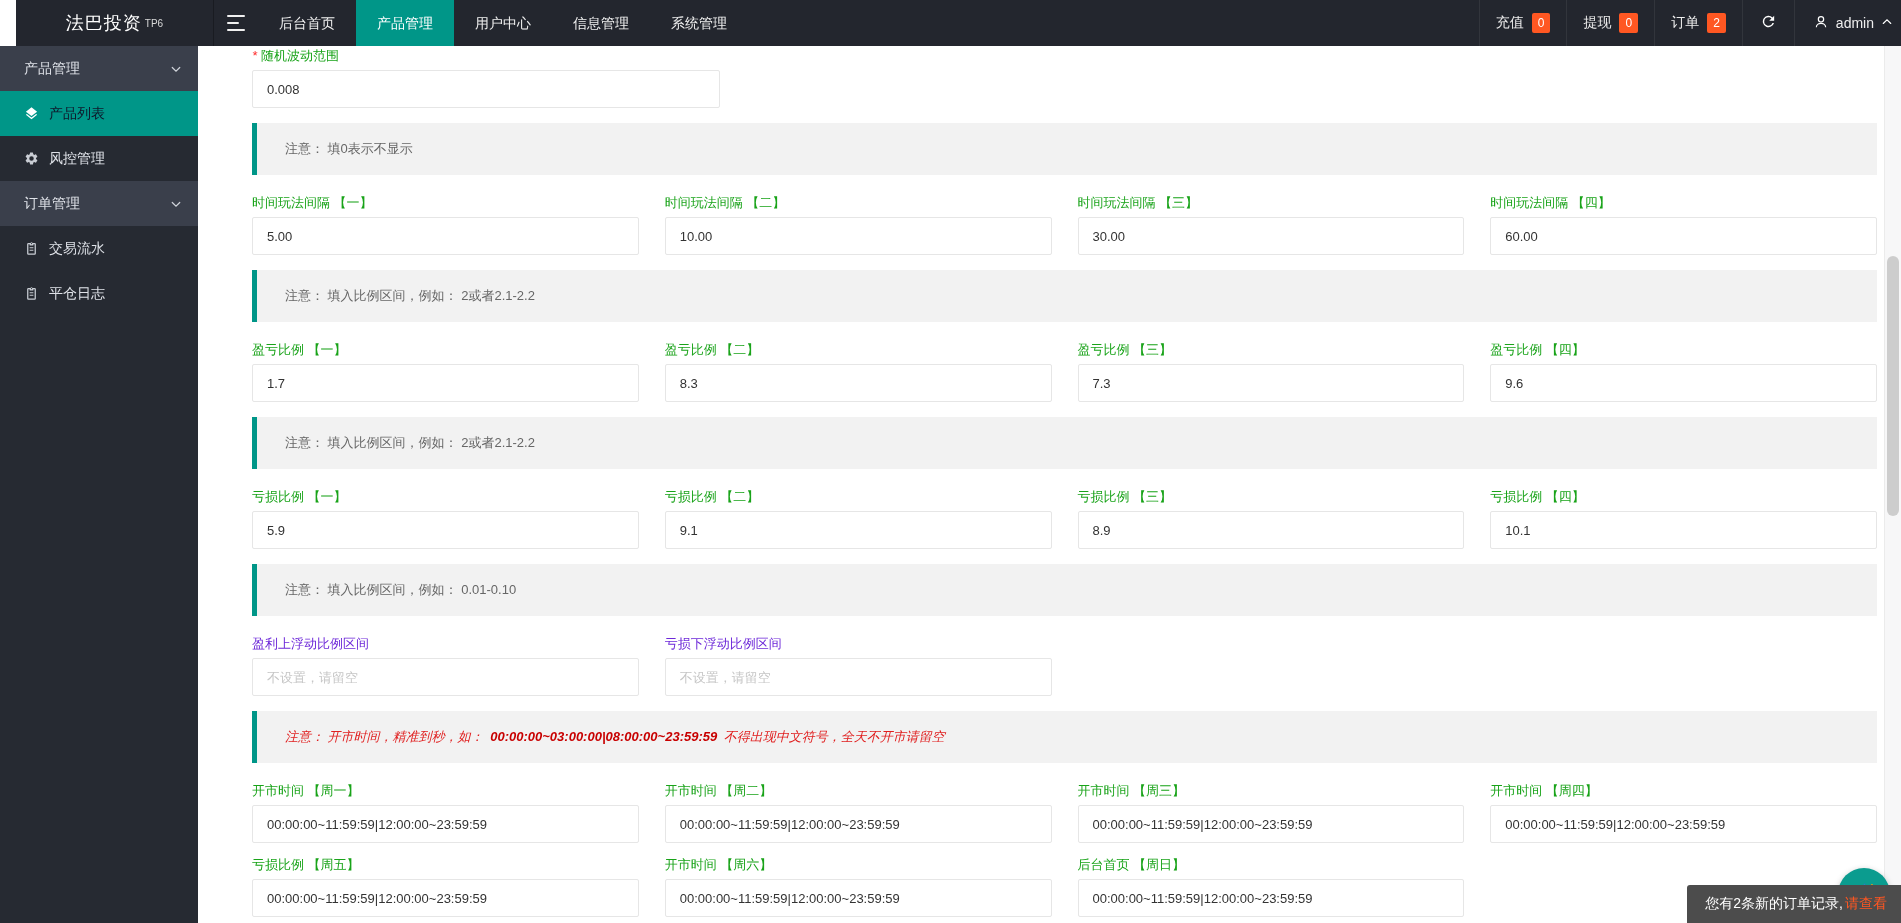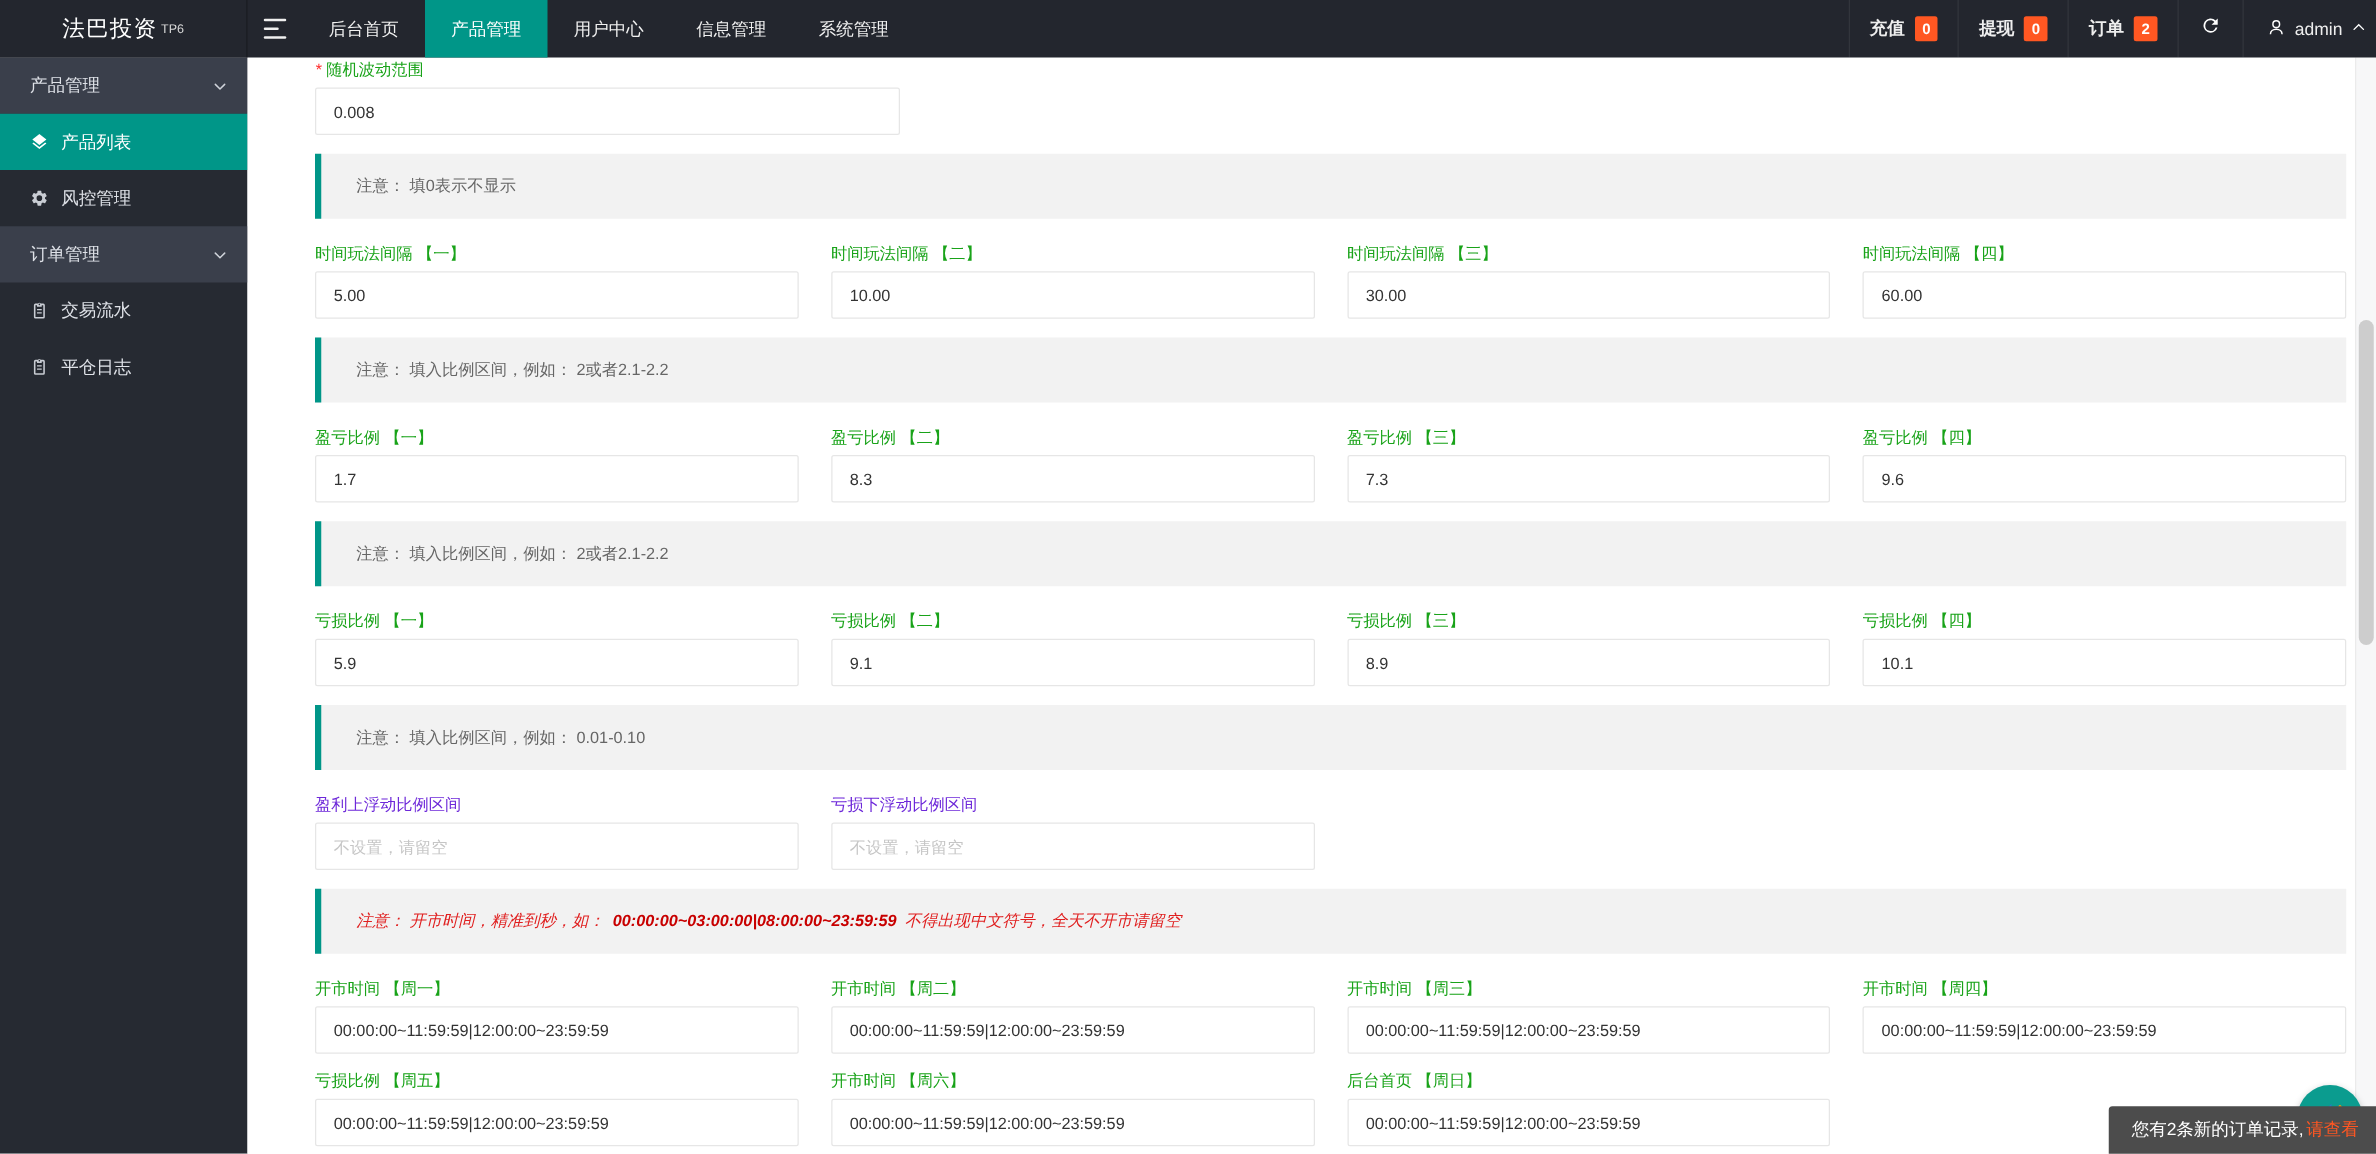--- a/index.html
+++ b/index.html
@@ -3,50 +3,50 @@
 <meta charset="utf-8">
 <style>
   * { box-sizing: border-box; }
   html,body { margin:0; padding:0; }
   body {
     width:1901px; height:923px; overflow:hidden; position:relative;
     font-family:"Liberation Sans","DejaVu Sans",sans-serif; background:#fff;
   }
 
   
-  .topbar { position:absolute; top:0; left:0; right:0; height:46px;
+  .topbar { position:absolute; top:0; left:16px; right:0; height:46px;
     background:#23262e; display:flex; align-items:stretch; color:#eee; z-index:10; }
   .brand { width:198px; display:flex; align-items:center; justify-content:center;
     border-right:1px solid rgba(0,0,0,.28); font-size:18px; color:#fff; letter-spacing:1px; }
   .brand sup { font-size:10px; margin-left:3px; color:#d8d8d8; letter-spacing:0; }
   .hamburger { width:44px; display:flex; flex-direction:column; align-items:center;
     justify-content:center; cursor:pointer; }
   .hamburger i { display:block; height:2px; background:#f0f0f0; margin:2.5px 0; border-radius:1px; }
   .hamburger i:nth-child(1){ width:18px; } .hamburger i:nth-child(2){ width:12px; align-self:flex-start; margin-left:13px; } .hamburger i:nth-child(3){ width:18px; }
   .topnav { display:flex; }
   .topnav-item { padding:0 21px; line-height:46px; font-size:14px; color:#f0f0f0; cursor:pointer; }
   .topnav-item.active { background:#009688; color:#fff; }
   .topbar-right { margin-left:auto; display:flex; align-items:stretch; }
   .stat { display:flex; align-items:center; padding:0 16px; font-size:14px;
-    border-left:1px solid rgba(255,255,255,.07); cursor:pointer;font-weight:bold; }
+    border-left:1px solid rgba(255,255,255,.07); cursor:pointer; }
   .badge { margin-left:8px; background:#ff5722; color:#fff; font-size:12px; line-height:1;
     padding:4px 6px; border-radius:2px; }
   .icon-btn { display:flex; align-items:center; padding:0 17px;
     border-left:1px solid rgba(255,255,255,.07); cursor:pointer; }
   .user { display:flex; align-items:center; gap:7px; padding:0 8px 0 18px;
     border-left:1px solid rgba(255,255,255,.07); font-size:14px; cursor:pointer; }
 
   
   .sidebar { position:absolute; top:46px; left:0; width:198px; bottom:0; background:#262a32; }
   .side-item { height:45px; display:flex; align-items:center; padding:0 16px 0 24px;
     font-size:14px; color:#dfe2e8; cursor:pointer; }
   .side-item.group { background:#3a3f4b; }
   .side-item .icon { width:16px; height:16px; margin-right:9px; display:inline-flex; color:#c9cdd4; }
   .side-item .chev { margin-left:auto; color:#cfd3da; display:inline-flex; }
-  .side-item.active { background:#009688; color:#ffffff; }
+  .side-item.active { background:#009688; color:#0f172a; }
   .side-item.active .icon { color:#fff; }
 
   
   .main { position:absolute; top:46px; left:198px; right:17px; bottom:0;
     background:#fff; padding:2px 7px 0 54px; overflow:hidden; }
   .field-label { font-size:13px; line-height:16px; color:#19a319; margin-bottom:6px; display:block; white-space:nowrap; }
   .field-label.red { color:#6d28d9; }
   .req { color:#ff2b2b; margin-right:4px; }
   input.fld { height:38px; width:100%; border:1px solid #e6e6e6; border-radius:2px;
     padding:0 14px; font-size:13px; color:#333; background:#fff; outline:none; font-family:inherit; }

